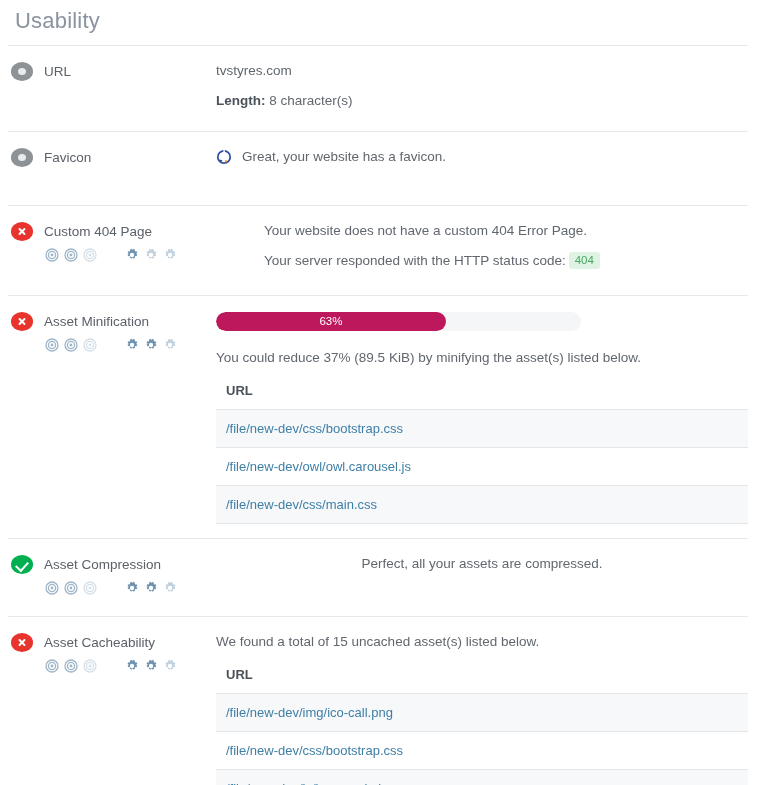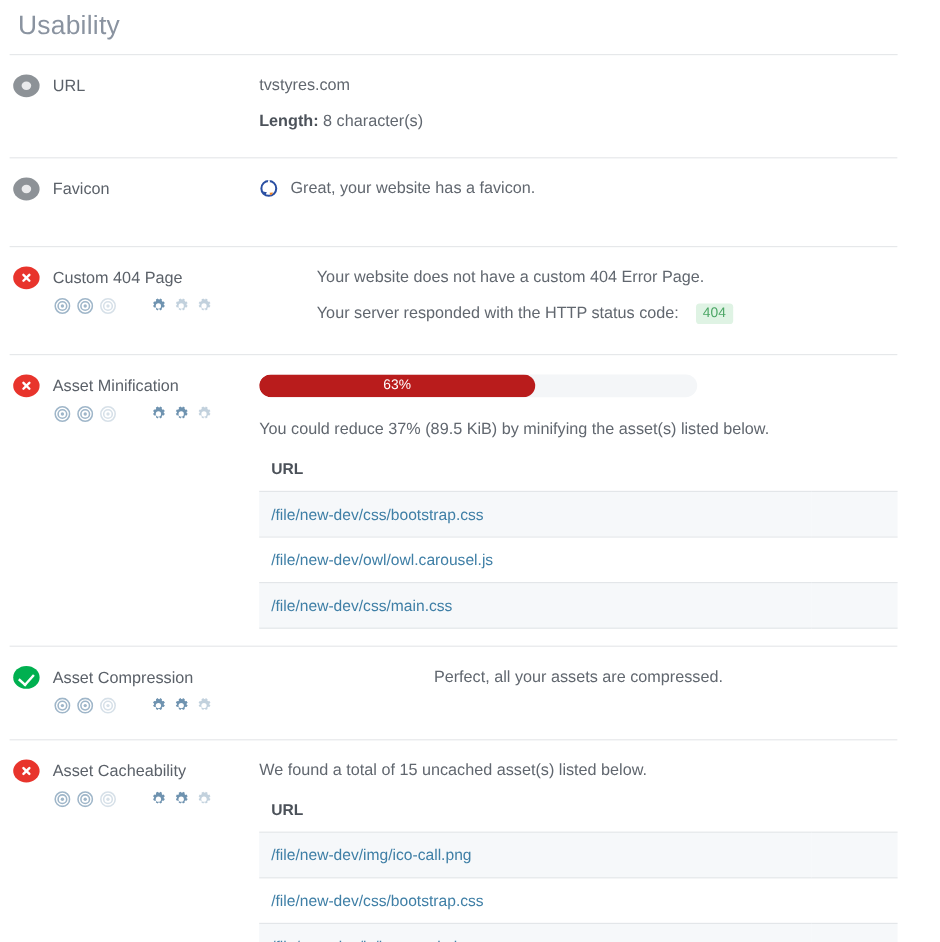--- a/index.html
+++ b/index.html
@@ -149,35 +149,35 @@
 
   .badge-404 {
     display: inline-block;
     background: #dff3e4;
     color: #4aa564;
     font-size: 11.5px;
     padding: 2px 6px 2px 6px;
     border-radius: 3px;
     line-height: 13px;
     vertical-align: 1px;
-    margin-left: 14px;
+    margin-left: 3px;
   }
 
   
   .progress-track {
     width: 365px;
     height: 19px;
     background: #f4f6f8;
     border-radius: 10px;
     overflow: hidden;
     margin-bottom: 18px;
   }
   .progress-fill {
     height: 100%;
-    background: #b91c1c;
+    background: #be185d;
     border-radius: 10px;
     color: #ffffff;
     font-size: 11.5px;
     line-height: 19px;
     text-align: center;
     box-sizing: border-box;
   }
 
   
   .tbl-wrap {

